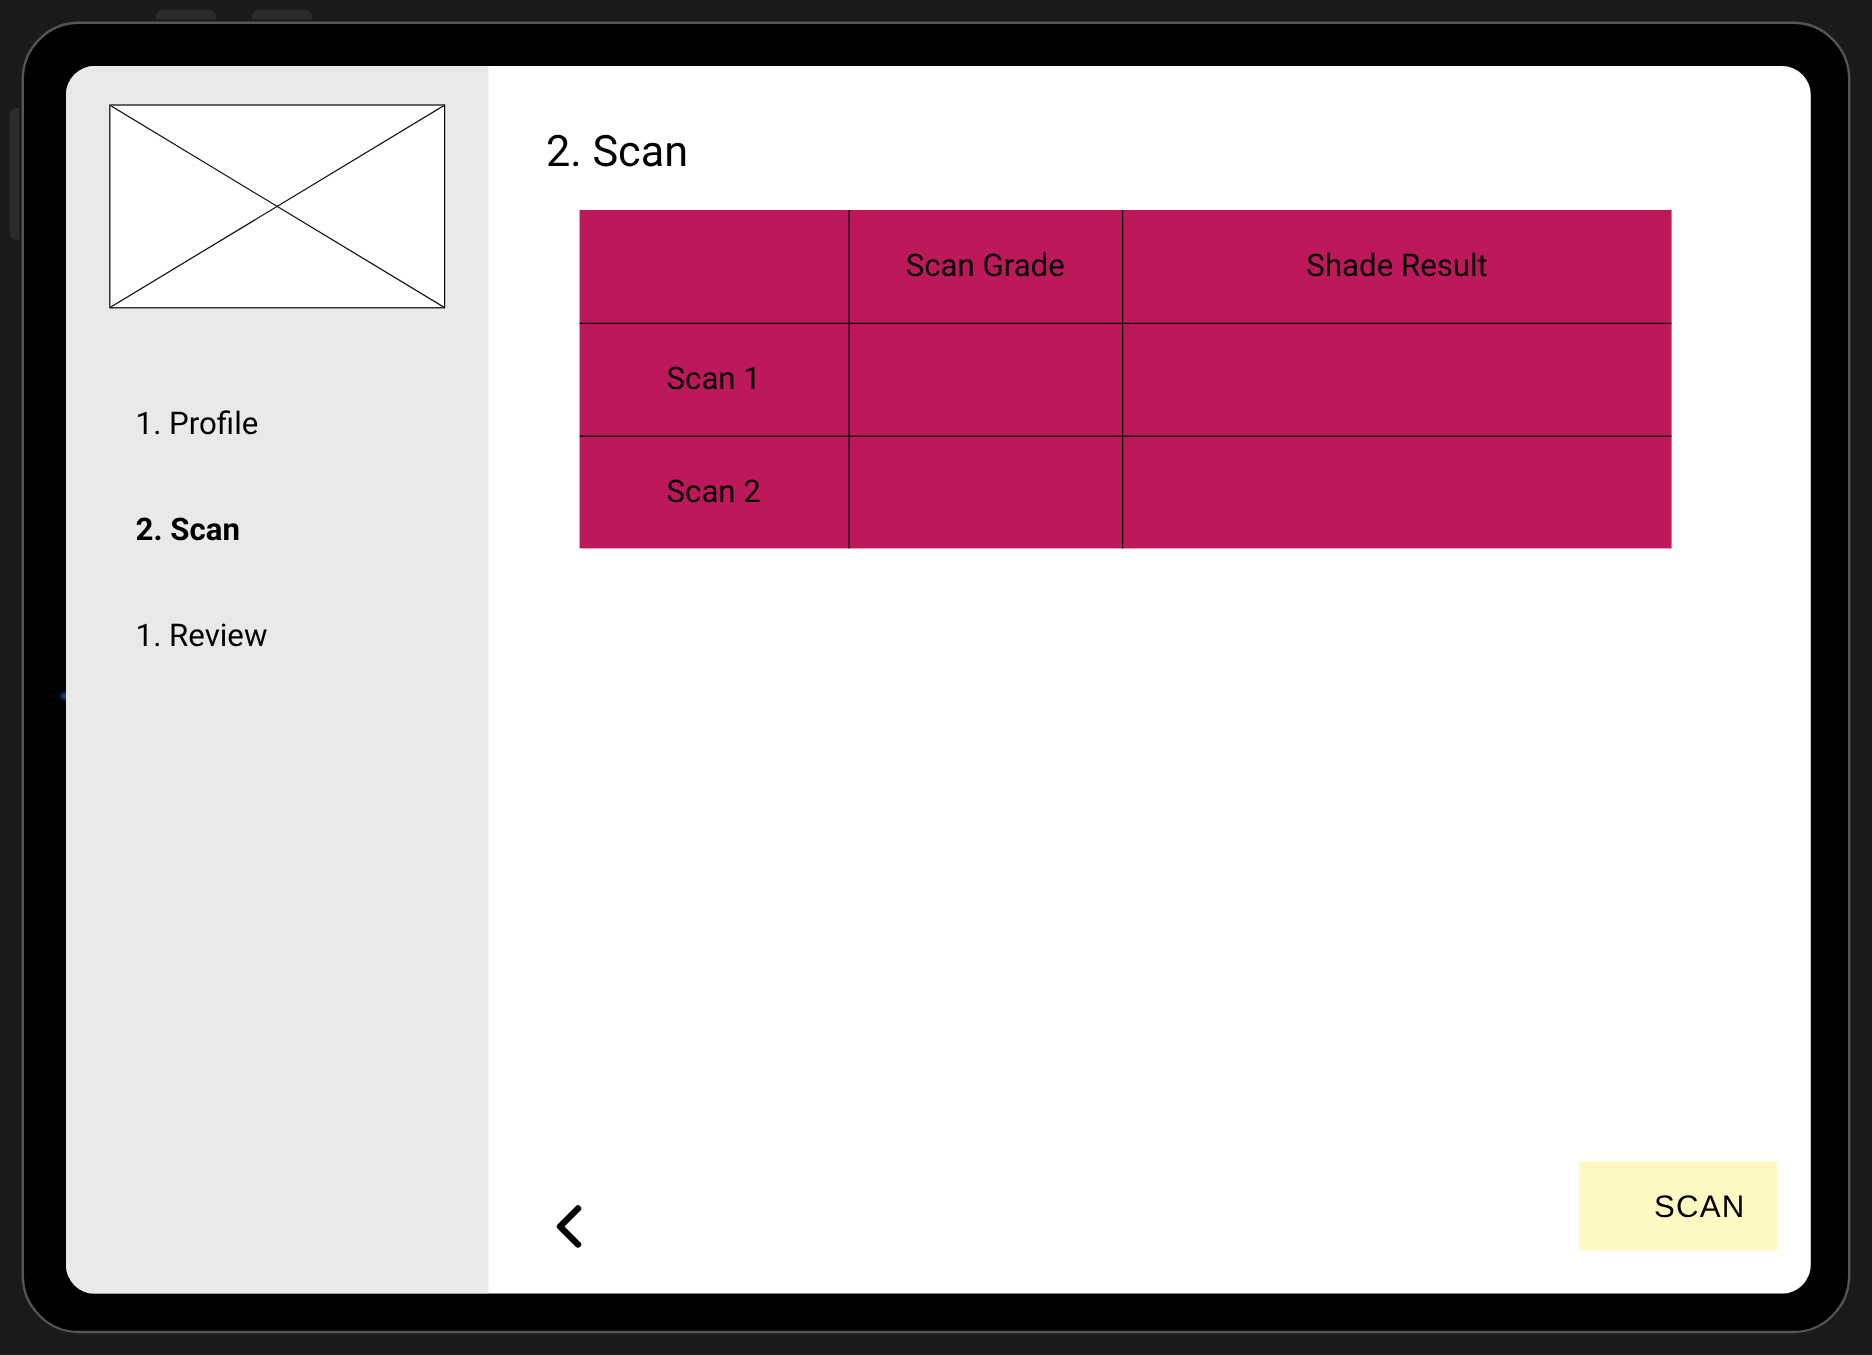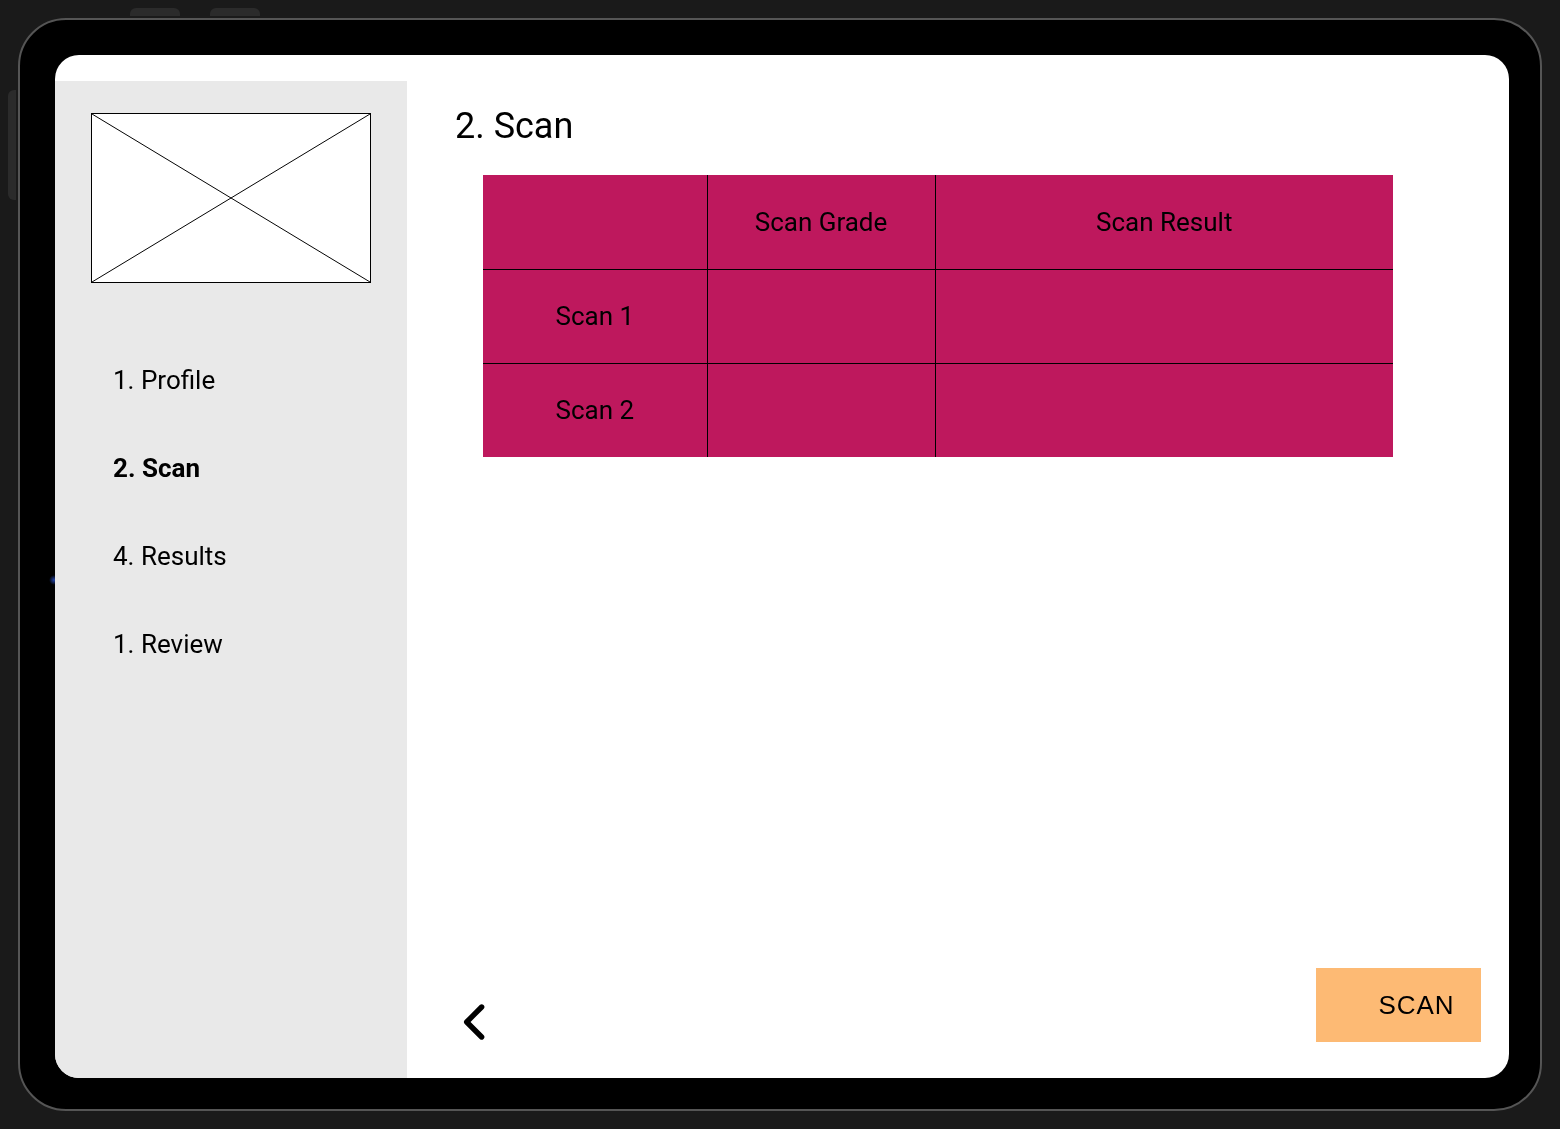--- a/index.html
+++ b/index.html
@@ -46,21 +46,20 @@
     overflow: hidden;
     display: flex;
   }
   
   .sidebar {
     width: 352px;
     background: #e9e9e9;
     display: flex;
     flex-direction: column;
     padding: 32px 24px 24px 24px;
-    margin-top: 26px;
   }
   .logo-box {
     width: 280px; height: 170px;
     border: 1.5px solid #000;
     background: #fff;
     position: relative;
     margin: 0 auto 50px auto;
   }
   .logo-box svg { position: absolute; inset:0; width:100%; height:100%; }
   .nav-list { display:flex; flex-direction:column; gap:14px; margin-top:10px; }
@@ -110,21 +109,21 @@
     position: absolute;
     left: 48px; bottom: 36px;
     width: 40px; height: 40px;
     cursor: pointer;
   }
   .back-arrow svg { width:100%; height:100%; }
   .scan-button {
     position: absolute;
     right: 28px; bottom: 36px;
     width: 165px; height: 74px;
-    background: #fdba74;
+    background: #fef9c3;
     border: none;
     font-size: 26px;
     letter-spacing: 1px;
     cursor: pointer;
     display: flex; align-items:center; justify-content:center;padding-left:42px;
   }
 </style>
 </head>
 <body>
 
@@ -139,34 +138,33 @@
     <div class="sidebar">
       <div class="logo-box">
         <svg viewBox="0 0 280 170" preserveAspectRatio="none">
           <line x1="0" y1="0" x2="280" y2="170" stroke="#000" stroke-width="1"></line>
           <line x1="280" y1="0" x2="0" y2="170" stroke="#000" stroke-width="1"></line>
         </svg>
       </div>
       <div class="nav-list">
         <div class="nav-item">1.  Profile</div>
         <div class="nav-item active">2.  Scan</div>
-        <div class="nav-item">4.  Results</div>
         <div class="nav-item">1.  Review</div>
       </div>
     </div>
 
     <div class="main">
       <div class="page-title">2. Scan</div>
 
       <table class="scan-table">
         <tbody>
             <tr>
           <th></th>
           <th>Scan Grade</th>
-          <th>Scan Result</th>
+          <th>Shade Result</th>
         </tr>
         <tr>
           <td>Scan 1</td>
           <td></td>
           <td></td>
         </tr>
         <tr>
           <td>Scan 2</td>
           <td></td>
           <td></td>

